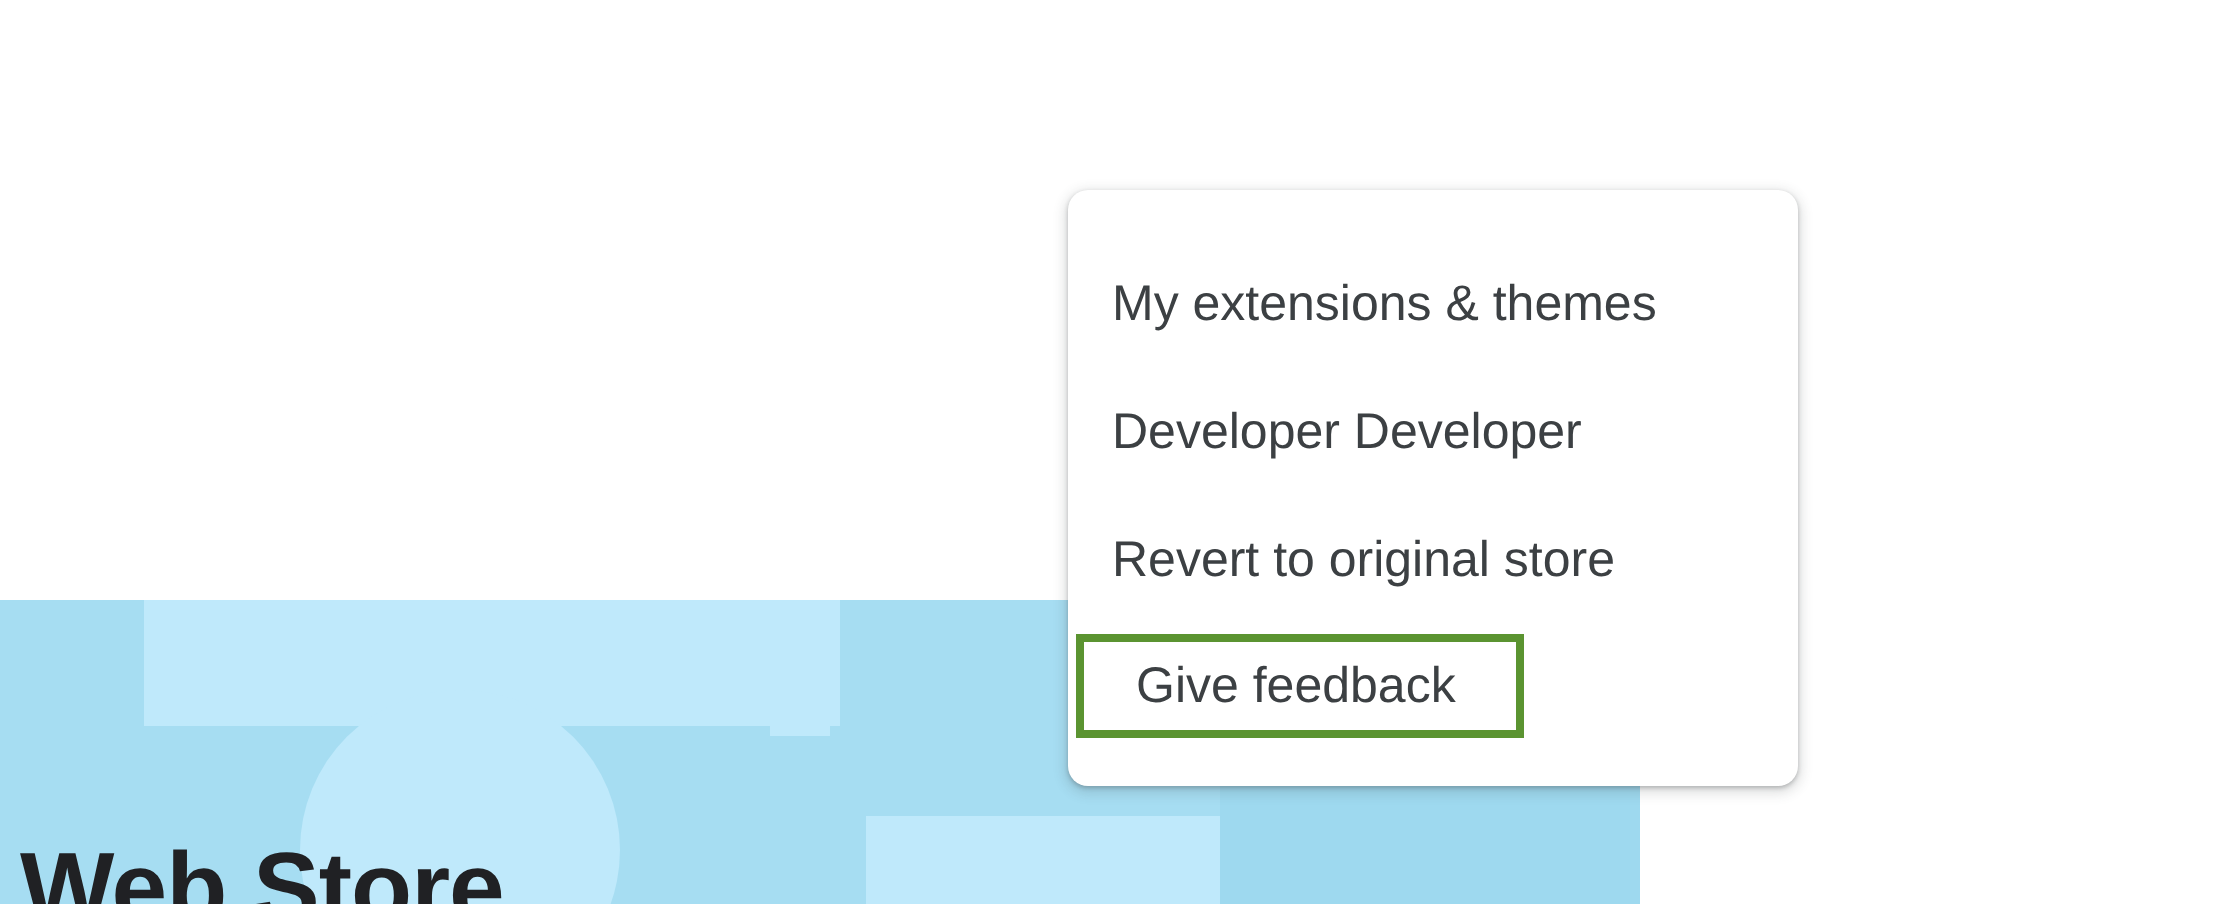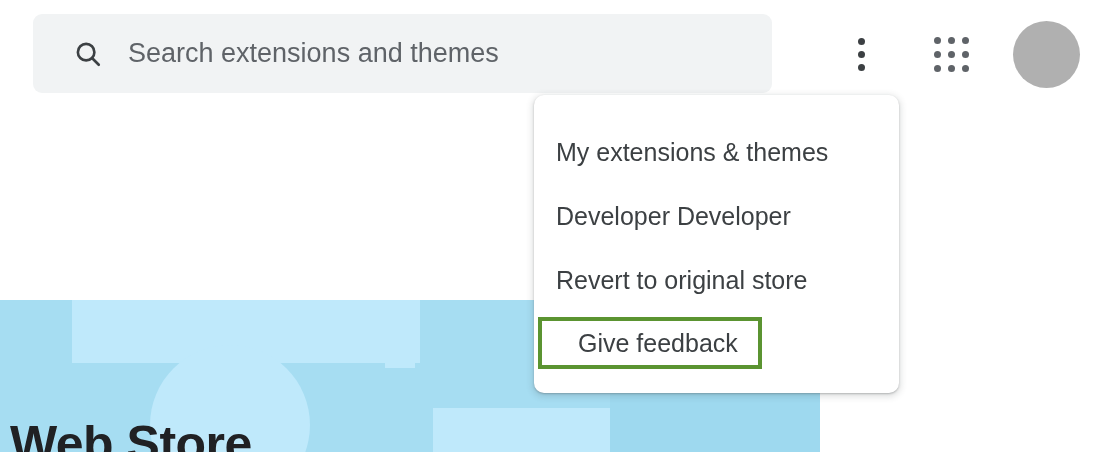--- a/index.html
+++ b/index.html
@@ -210,73 +210,37 @@
   .menu-item.i2 { top: 161px; text-align: right; }
   .menu-item.i3 { top: 223px; }
 
   .menu-item.highlighted {
     left: 4px;
     top: 222px;
     width: 224px;
     height: 52px;
     border: 4px solid #5b9431;
     background: #ffffff;
-    padding-left: 36px;
+    padding-left: 26px;
   }
 </style>
 </head>
 <body>
 
 <div class="page">
 
   <div class="banner">
     <div class="banner-shape shape-top-rect"></div>
     <div class="banner-shape shape-left-tall"></div>
     <div class="banner-shape shape-circle"></div>
     <div class="banner-shape shape-bottom-rect"></div>
     <div class="banner-shape shape-right-band"></div>
   </div>
   <div class="banner-title">Web Store</div>
 
-  <div class="header">
-
-    <div class="search-box">
-      <span class="search-icon">
-        <svg width="30" height="30" viewBox="0 0 24 24" fill="none" stroke="#3c4043" stroke-width="2.1" stroke-linecap="round">
-          <circle cx="10.5" cy="10.5" r="6.6"></circle>
-          <line x1="15.4" y1="15.4" x2="20.6" y2="20.6"></line>
-        </svg>
-      </span>
-      <input class="search-input" type="text" placeholder="Search extensions and themes" style="">
-    </div>
-
-    <div class="icon-btn kebab-btn">
-      <span class="kebab-dots">
-        <i></i>
-          <i></i>
-          <i></i>
-      </span>
-    </div>
-
-    <div class="icon-btn apps-btn">
-      <span class="apps-grid">
-        <i></i>
-          <i></i>
-          <i></i>
-          <i></i>
-          <i></i>
-          <i></i>
-          <i></i>
-          <i></i>
-          <i></i>
-      </span>
-    </div>
-
-    <div class="avatar"></div>
-  </div>
 
   <div class="menu-card">
     <div class="menu-item i0">
       <span>My extensions &amp; themes</span>
     </div>
     <div class="menu-item i1">
       <span>Developer Developer</span>
     </div>
     <div class="menu-item i2">
       <span>Revert to original store</span>

